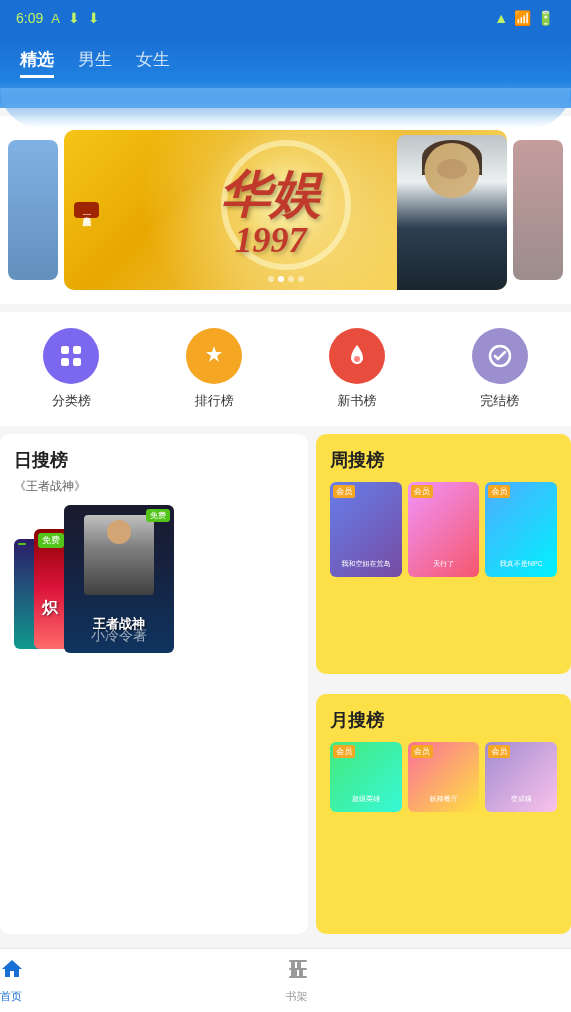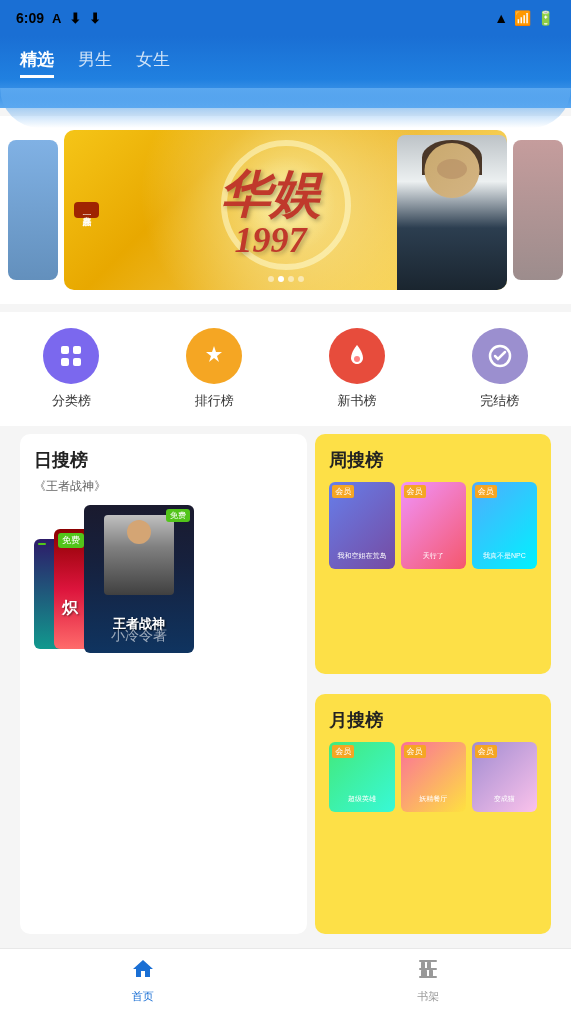--- a/index.html
+++ b/index.html
@@ -13,23 +13,23 @@
     }
 
     
     .status-bar {
       background: #1a6fd4;
       height: 36px;
       display: flex;
       align-items: center;
       justify-content: space-between;
       padding: 0 16px;
-      color: #000000;
+      color: #bef264;
       font-size: 14px;
-      font-weight: 700;
+      font-weight: 400;
     }
     .status-left { display: flex; align-items: center; gap: 8px; }
     .status-right { display: flex; align-items: center; gap: 6px; }
 
     
     .header-bg {
       background: linear-gradient(180deg, #1a6fd4 0%, #2080e0 60%, #5ba8f0 100%);
       padding: 12px 16px 30px;
       position: relative;
     }
@@ -202,21 +202,21 @@
     .icon-purple { background: #7b68ee; }
     .icon-orange { background: #f5a623; }
     .icon-red { background: #e74c3c; }
     .icon-light-purple { background: #9b8fcf; }
 
     
     .rankings-section {
       display: flex;
       gap: 8px;
       margin-top: 8px;
-      padding: 0 20px;
+      padding: 0 0;
     }
 
     
     .daily-rank {
       background: white;
       border-radius: 10px;
       padding: 14px;
       flex: 1.1;
       min-height: 240px;
     }
@@ -307,21 +307,21 @@
       border-top: 1px solid #e8e8e8;
       display: flex;
       justify-content: space-around;
       align-items: center;
       height: 64px;
       z-index: 100;
     }
     .nav-item {
       display: flex;
       flex-direction: column;
-      align-items: center;
+      align-items: flex-start;
       gap: 2px;
       cursor: pointer;
       flex: 1;
     }
     .nav-icon {
       font-size: 22px;
       color: #999;
     }
     .nav-item.active .nav-icon { color: #1a6fd4; }
     .nav-item-label {

